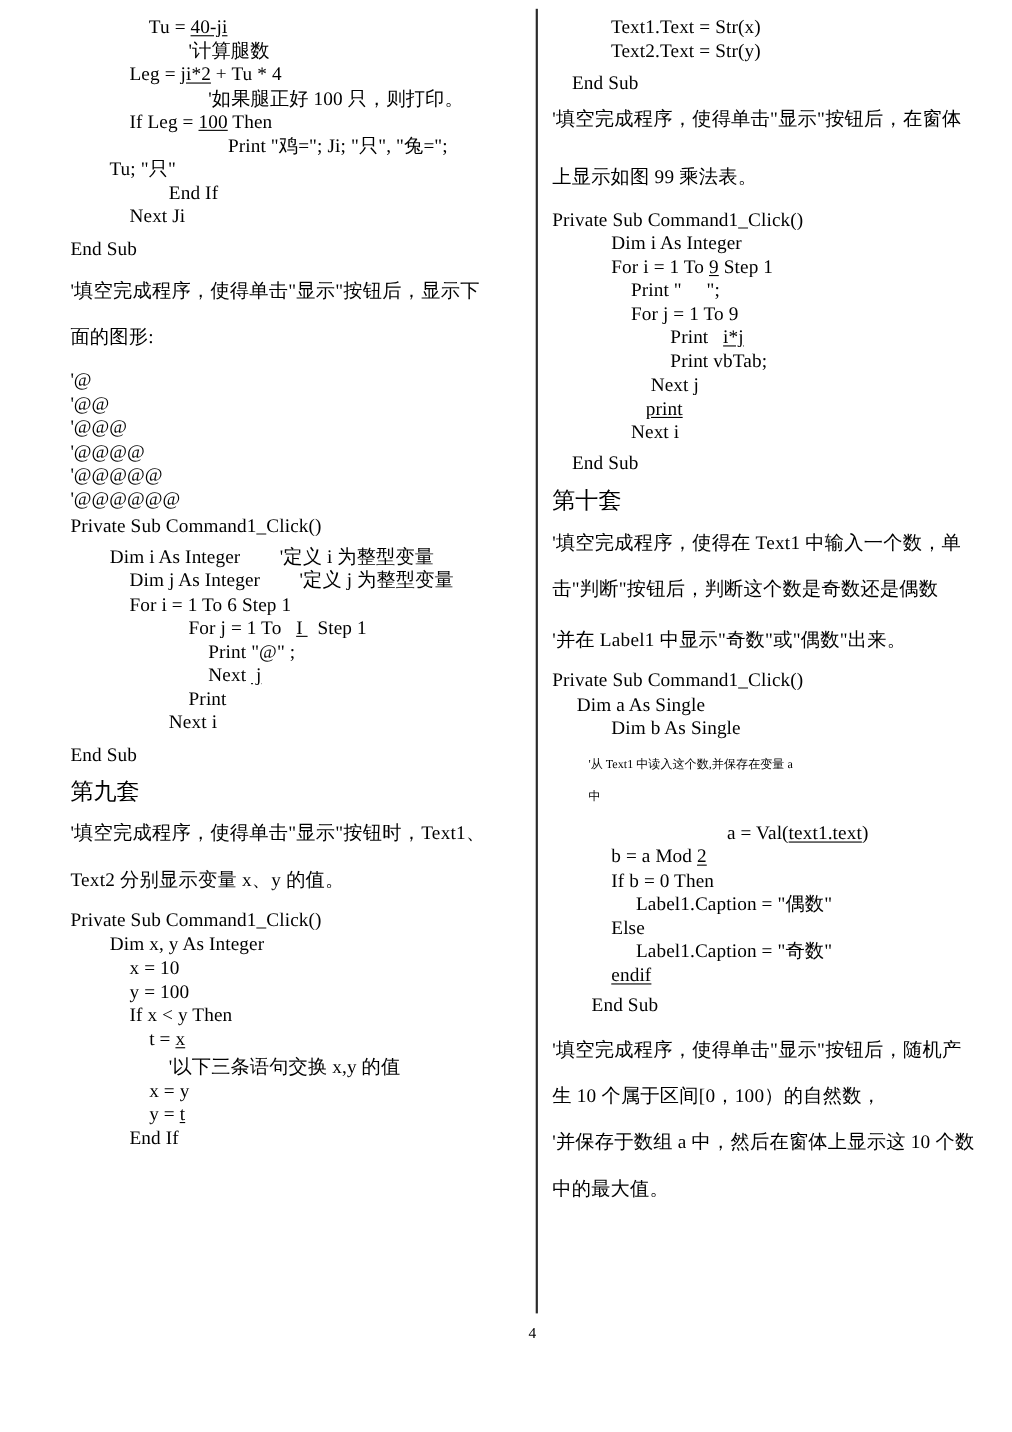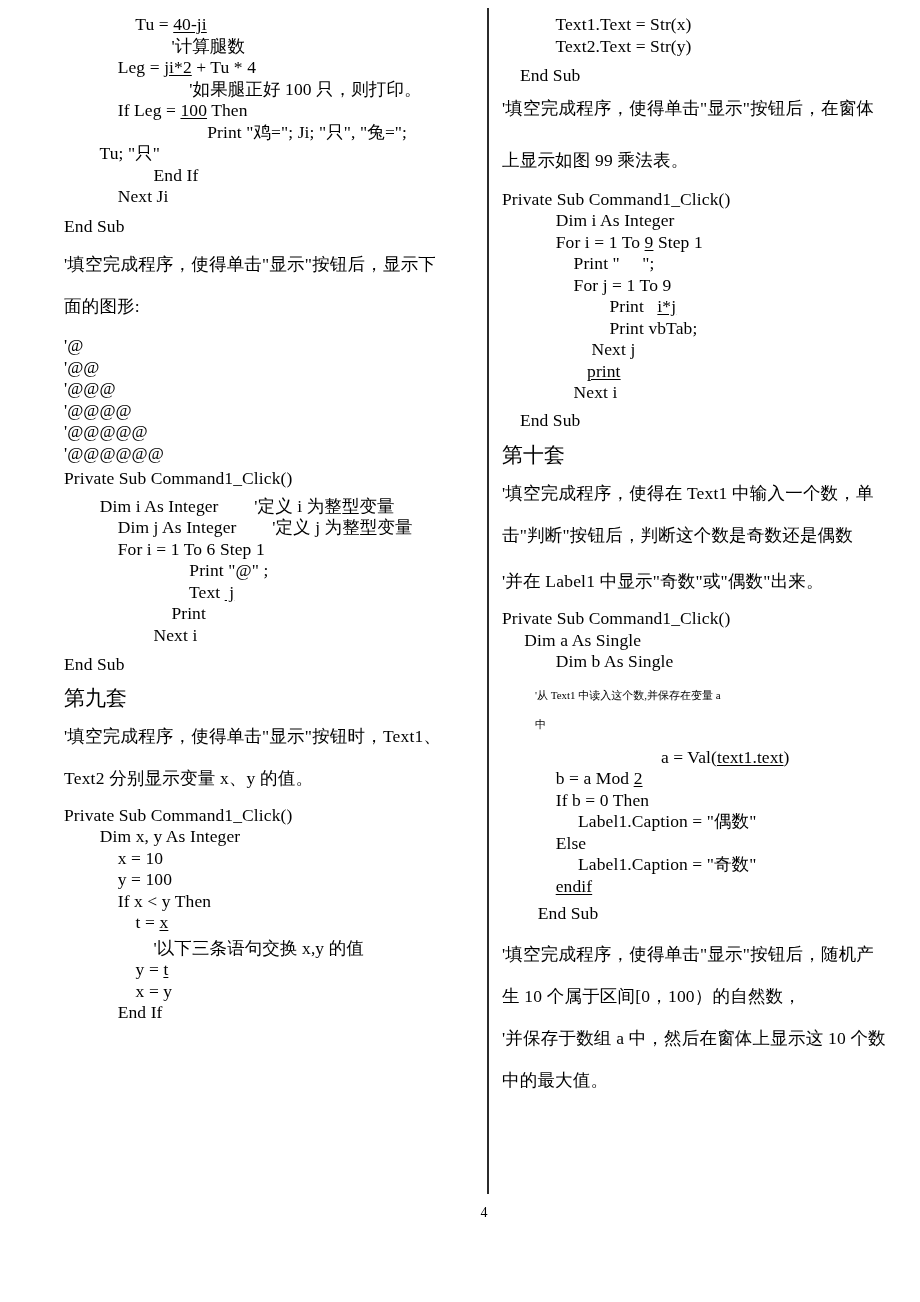--- a/index.html
+++ b/index.html
@@ -108,37 +108,38 @@
       <div class="art" style="margin-top: 8px;">'@</div>
       <div class="art">'@@</div>
       <div class="art">'@@@</div>
       <div class="art">'@@@@</div>
       <div class="art">'@@@@@</div>
       <div class="art">'@@@@@@</div>
       <div class="line" style="margin-top: 4px;">Private Sub Command1_Click()</div>
       <div class="line" style="margin-top: 6px;">        Dim i As Integer        '定义 i 为整型变量</div>
       <div class="line">            Dim j As Integer        '定义 j 为整型变量</div>
       <div class="line">            For i = 1 To 6 Step 1</div>
+      <div class="line"><span>                        For j = 1 To   </span><u class="blank">I </u><span>  Step 1</span></div>
       <div class="line">                            Print "@" ;</div>
-      <div class="line"><span>                            Text </span><u class="blank"> j</u><span></span></div>
+      <div class="line"><span>                            Next </span><u class="blank"> j</u><span></span></div>
       <div class="line">                        Print</div>
       <div class="line">                    Next i</div>
       <div class="line" style="margin-top: 8px;">End Sub</div>
       <div class="heading" style="margin-top: 6px;">第九套</div>
       <div class="para">'填空完成程序，使得单击"显示"按钮时，Text1、</div>
       <div class="para">Text2 分别显示变量 x、y 的值。</div>
       <div class="line" style="margin-top: 6px;">Private Sub Command1_Click()</div>
       <div class="line">        Dim x, y As Integer</div>
       <div class="line">            x = 10</div>
       <div class="line">            y = 100</div>
       <div class="line">            If x &lt; y Then</div>
       <div class="line"><span>                t = </span><u class="blank">x</u><span></span></div>
       <div class="line" style="margin-top: 4px;">                    '以下三条语句交换 x,y 的值</div>
+      <div class="line">                x = y</div>
       <div class="line"><span>                y = </span><u class="blank">t</u><span></span></div>
-      <div class="line">                x = y</div>
       <div class="line">            End If</div>
     </div>
 
   <div class="column" id="col-right">
       <div class="line">            Text1.Text = Str(x)</div>
       <div class="line">            Text2.Text = Str(y)</div>
       <div class="line" style="margin-top: 8px;">    End Sub</div>
       <div class="para">'填空完成程序，使得单击"显示"按钮后，在窗体</div>
       <div class="para" style="margin-top: 10px;">上显示如图 99 乘法表。</div>
       <div class="line" style="margin-top: 8px;">Private Sub Command1_Click()</div>

